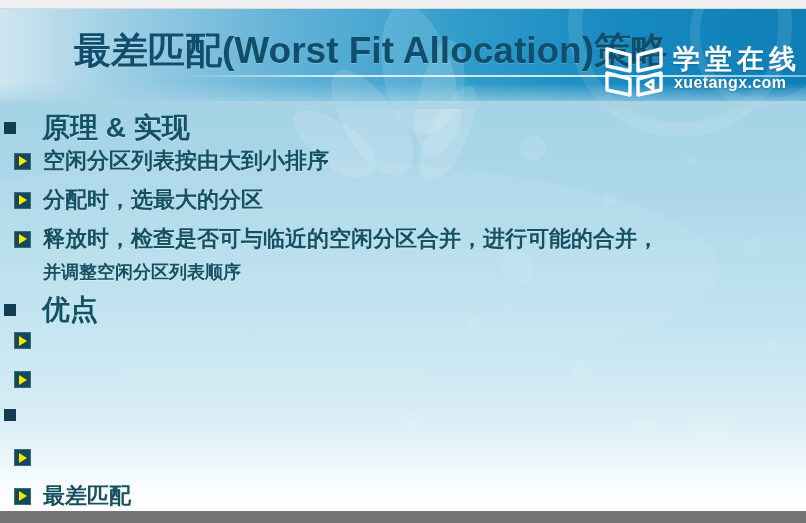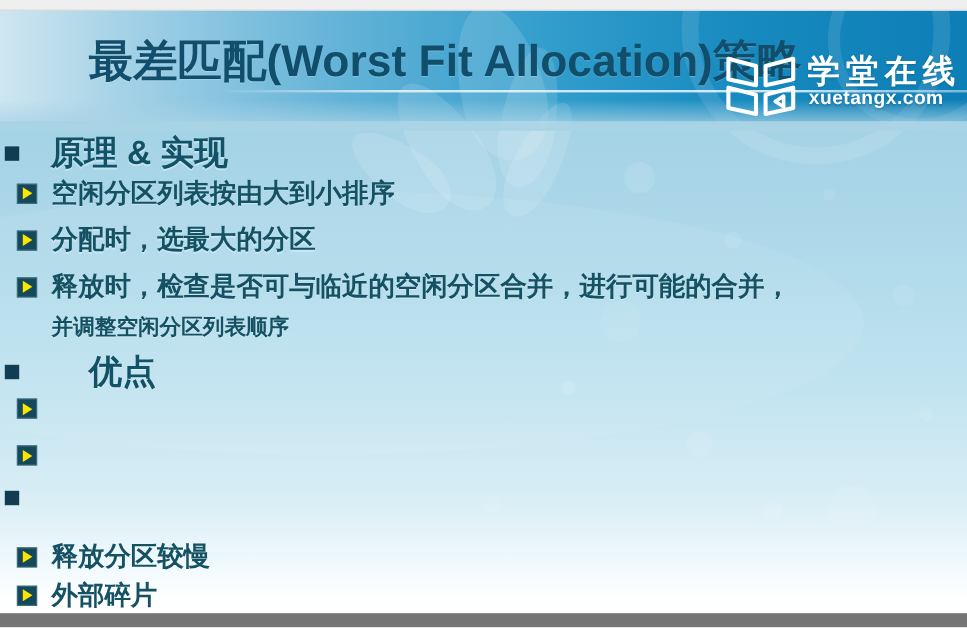--- a/index.html
+++ b/index.html
@@ -320,44 +320,43 @@
       <div class="line lv2" style="top:123px;">
         <span class="marker"></span>
         <span class="txt">释放时，检查是否可与临近的空闲分区合并，进行可能的合并，</span>
       </div>
 
       <div class="line cont" style="top:159px;">
         <span class="marker"></span>
         <span class="txt">并调整空闲分区列表顺序</span>
       </div>
 
-      <div class="line lv1" style="top:190px;gap:32px;">
+      <div class="line lv1" style="top:190px;">
         <span class="marker"></span>
         <span class="txt">优点</span>
       </div>
 
       <div class="line lv2" style="top:231px;">
         <span class="marker"></span>
       </div>
 
       <div class="line lv2" style="top:270px;">
         <span class="marker"></span>
       </div>
 
       <div class="line lv1" style="top:308px;">
         <span class="marker"></span>
       </div>
 
       <div class="line lv2" style="top:348px;">
         <span class="marker"></span>
-        <span class="txt">释放分区较慢</span>
       </div>
 
       <div class="line lv2" style="top:380px;">
         <span class="marker"></span>
-        <span class="txt">外部碎片</span>
+        <span class="txt">最差匹配</span>
       </div>
 
     </div>
   </div>
 
   <div class="bottom-bar"></div>
 </div>
 
 </body></html>

